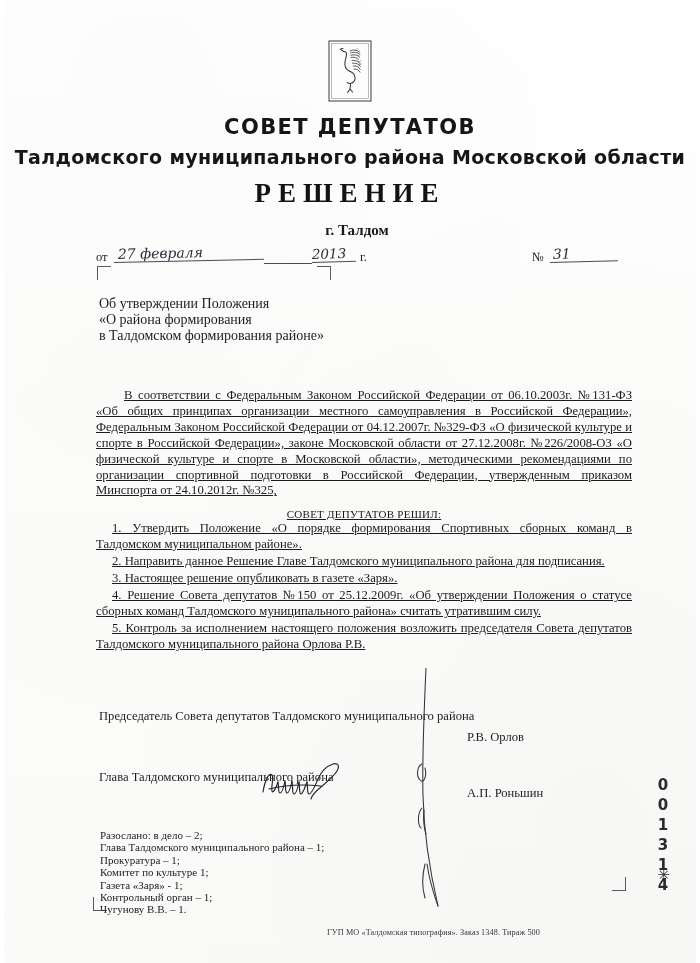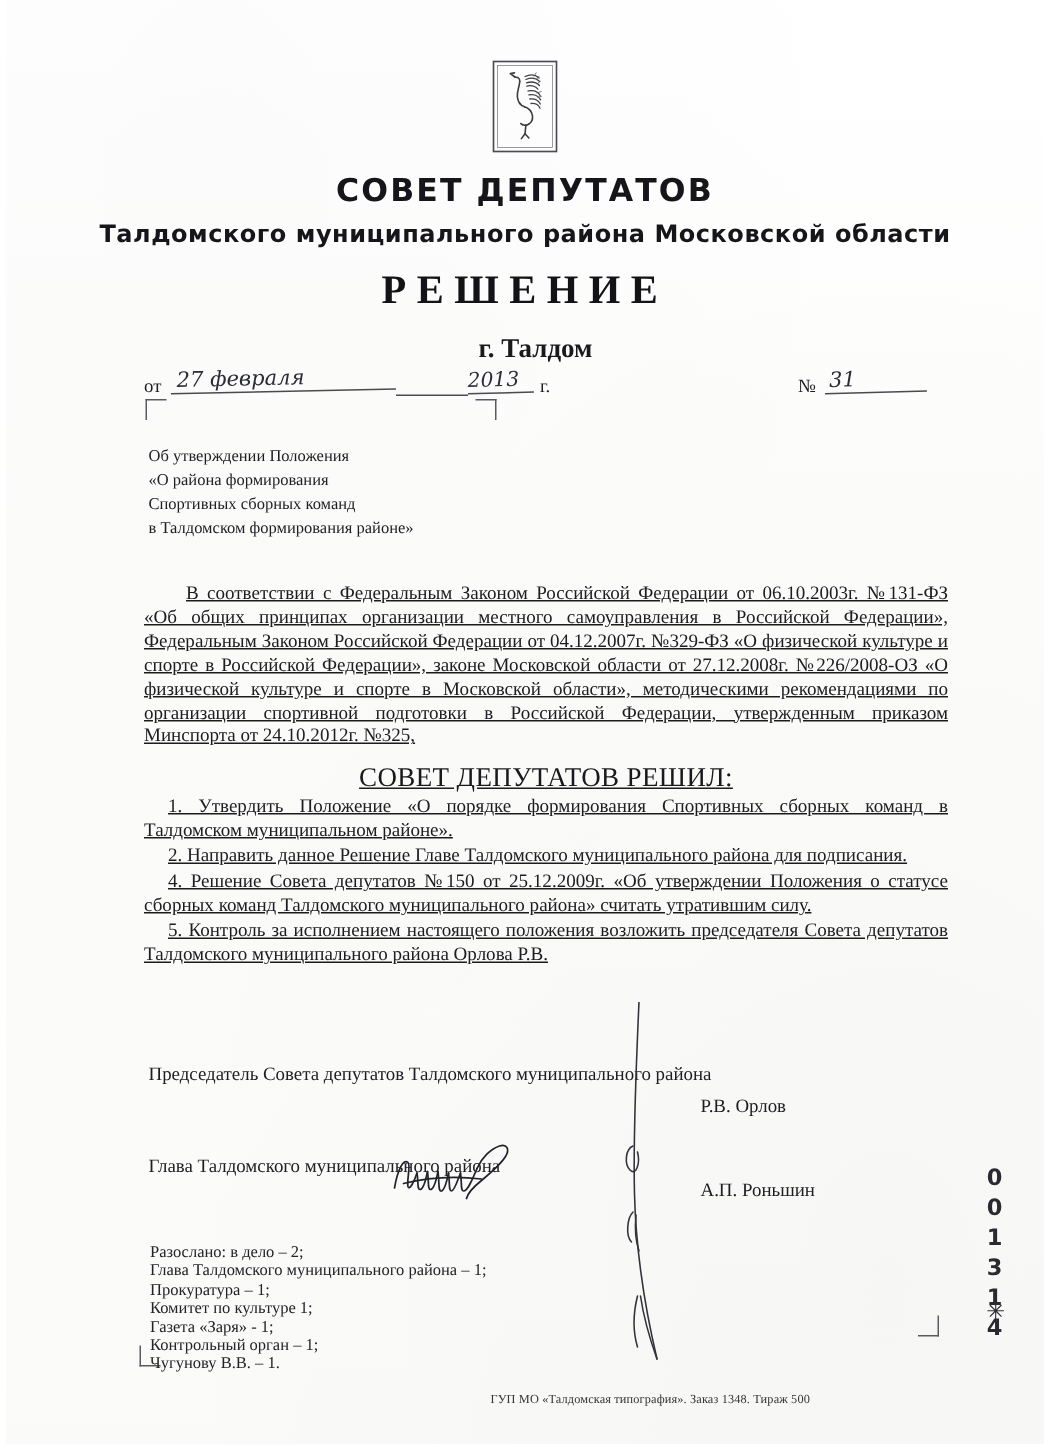--- a/index.html
+++ b/index.html
@@ -56,42 +56,42 @@
     letter-spacing: 1.4px;
     color: #15151a;
   }
   #org-line2 {
     position: absolute;
     left: 0; right: 0;
     top: 146px;
     text-align: center;
     font-family: "DejaVu Sans", "Liberation Sans", sans-serif;
     font-weight: bold;
-    font-size: 16px;
+    font-size: 19px;
     letter-spacing: 0.35px;
     color: #16161a;
   }
   #doc-type {
     position: absolute;
     left: 0; right: 0;
     top: 178px;
     text-align: center;
     font-family: "Liberation Serif", "DejaVu Serif", serif;
     font-weight: bold;
     font-size: 27px;
     letter-spacing: 7px;
     color: #131317;
   }
   #city {
     position: absolute;
     left: 0; right: 16px;
     top: 222px;
     text-align: center;
     font-weight: bold;
-    font-size: 18px;
+    font-size: 15px;
     color: #1a1a1e;
     margin-left: 30px;
   }
 
   
   #date-row {
     position: absolute;
     left: 92px;
     right: 60px;
     top: 246px;
@@ -173,21 +173,21 @@
   #corner-tr { left: 313px; top: 266px; }
   #corner-bl { left: 89px; top: 897px; }
   #corner-br { left: 608px; top: 877px; }
 
   
   #subject {
     position: absolute;
     left: 95px;
     top: 296px;
     width: 320px;
-    font-size: 11px;
+    font-size: 14px;
     line-height: 16.1px;
     color: #1d1d22;
   }
 
   
   #body {
     position: absolute;
     left: 92px;
     top: 388px;
     width: 536px;
@@ -198,21 +198,21 @@
     line-height: 15.9px;
     text-align: justify;
     color: #1c1c21;
     margin: 0;
   }
   .para.indent { text-indent: 28px; }
   .para.indent-sm { text-indent: 16px; }
 
   #resolved-heading {
     text-align: center;
-    font-size: 18px;
+    font-size: 11px;
     color: #18181d;
     margin: 9px 0 1px 0;
     letter-spacing: 0.25px;
   }
   .item { margin-top: 1px; }
 
   
   #signatures {
     position: absolute;
     left: 95px;
@@ -360,31 +360,31 @@
   </div>
 
   <div id="corner-tl" class="corner tl"></div>
   <div id="corner-tr" class="corner tr"></div>
   <div id="corner-bl" class="corner bl"></div>
   <div id="corner-br" class="corner br"></div>
 
   <div id="subject">
     <div>Об утверждении Положения</div>
     <div>«О района формирования</div>
-    <div>Спортивных сборных команд</div>
     <div>в Талдомском формирования районе»</div>
   </div>
 
   <div id="body">
     <p class="para indent">В соответствии с Федеральным Законом Российской Федерации от 06.10.2003г. №131-ФЗ «Об общих принципах организации местного самоуправления в Российской Федерации», Федеральным Законом Российской Федерации от 04.12.2007г. №329-ФЗ «О физической культуре и спорте в Российской Федерации», законе Московской области от 27.12.2008г. №226/2008-ОЗ «О физической культуре и спорте в Московской области», методическими рекомендациями по организации спортивной подготовки в Российской Федерации, утвержденным приказом Минспорта от 24.10.2012г. №325,</p>
 
     <div id="resolved-heading">СОВЕТ ДЕПУТАТОВ РЕШИЛ:</div>
 
     <p class="para indent-sm item">1. Утвердить Положение  «О порядке формирования Спортивных сборных команд в Талдомском муниципальном районе».</p>
     <p class="para indent-sm item">2. Направить данное Решение Главе Талдомского муниципального района для подписания.</p>
+    <p class="para indent-sm item">3. Настоящее решение опубликовать в газете «Заря».</p>
     <p class="para indent-sm item">4. Решение  Совета депутатов №150 от 25.12.2009г. «Об утверждении Положения о статусе сборных команд Талдомского муниципального района» считать утратившим силу.</p>
     <p class="para indent-sm item">5. Контроль за исполнением настоящего положения возложить председателя Совета депутатов Талдомского муниципального района Орлова Р.В.</p>
   </div>
 
   <div id="signatures">
     <div class="sig-row" id="sig-block-1">
       <div class="sig-role">Председатель Совета депутатов</div>
       <div class="sig-role">Талдомского муниципального района</div>
       <div class="sig-name first">Р.В. Орлов</div>
     </div>

